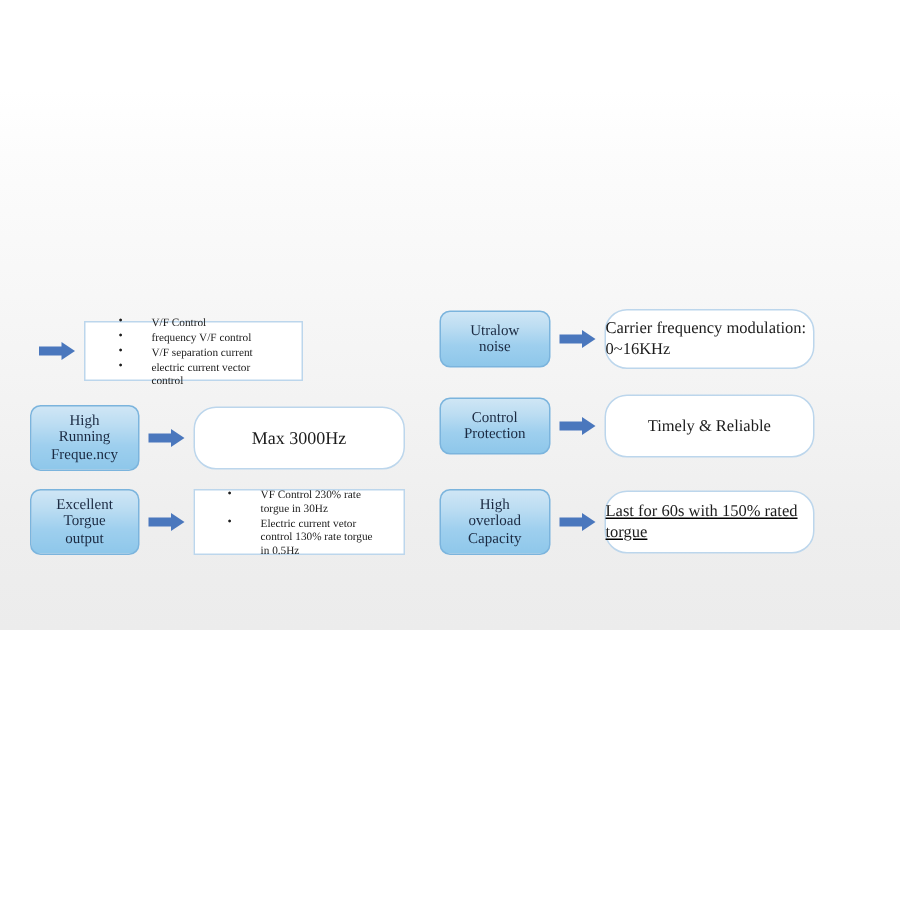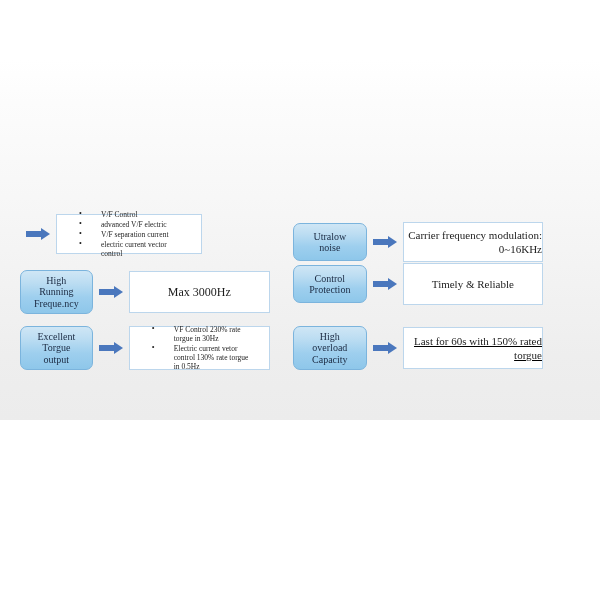--- a/index.html
+++ b/index.html
@@ -105,21 +105,22 @@
   
   .panel {
     background: #ffffff;
     border: 1px solid #bcd6ec;
     box-sizing: border-box;
     display: flex;
     align-items: center;
   }
   .panel-center {
     justify-content: center;
-    text-align: right;
+    text-align: left;
+    border-radius: 15px;
   }
   .panel-center .ptext {
     color: #1c1c1c;
     font-size: 11px;
     line-height: 14px;
   }
   .panel-big .ptext {
     font-size: 12px;
   }
 
@@ -157,21 +158,21 @@
   <div id="diagram">
 
     <div class="row" style="left:20px; top:208px; width:250px;">
       <div class="arrow">
         <div class="shaft"></div>
           <div class="head"></div>
       </div>
       <div class="panel" style="width:146px; height:40px;">
         <ul class="bullets">
             <li>V/F Control</li>
-            <li>advanced V/F electric</li>
+            <li>frequency V/F control</li>
             <li>V/F separation current</li>
             <li>electric current vector control</li>
           </ul>
       </div>
     </div>
 
     <div class="row" style="left:20px; top:266px; width:250px;">
       <div class="chip chip-tall">
         <span>High<br>Running<br>Freque.ncy</span>
       </div>
@@ -193,21 +194,21 @@
           <div class="head"></div>
       </div>
       <div class="panel" style="width:146px; height:44px;">
         <ul class="bullets">
             <li>VF Control 230% rate torgue in 30Hz</li>
             <li>Electric current  vetor control 130% rate torgue in 0.5Hz</li>
           </ul>
       </div>
     </div>
 
-    <div class="row" style="left:293px; top:216px; width:250px;">
+    <div class="row" style="left:293px; top:200px; width:250px;">
       <div class="chip">
         <span>Utralow<br>noise</span>
       </div>
       <div class="arrow">
         <div class="shaft"></div>
           <div class="head"></div>
       </div>
       <div class="panel panel-center" style="width:143px; height:40px;">
         <span class="ptext">Carrier frequency modulation: 0~16KHz</span>
       </div>

